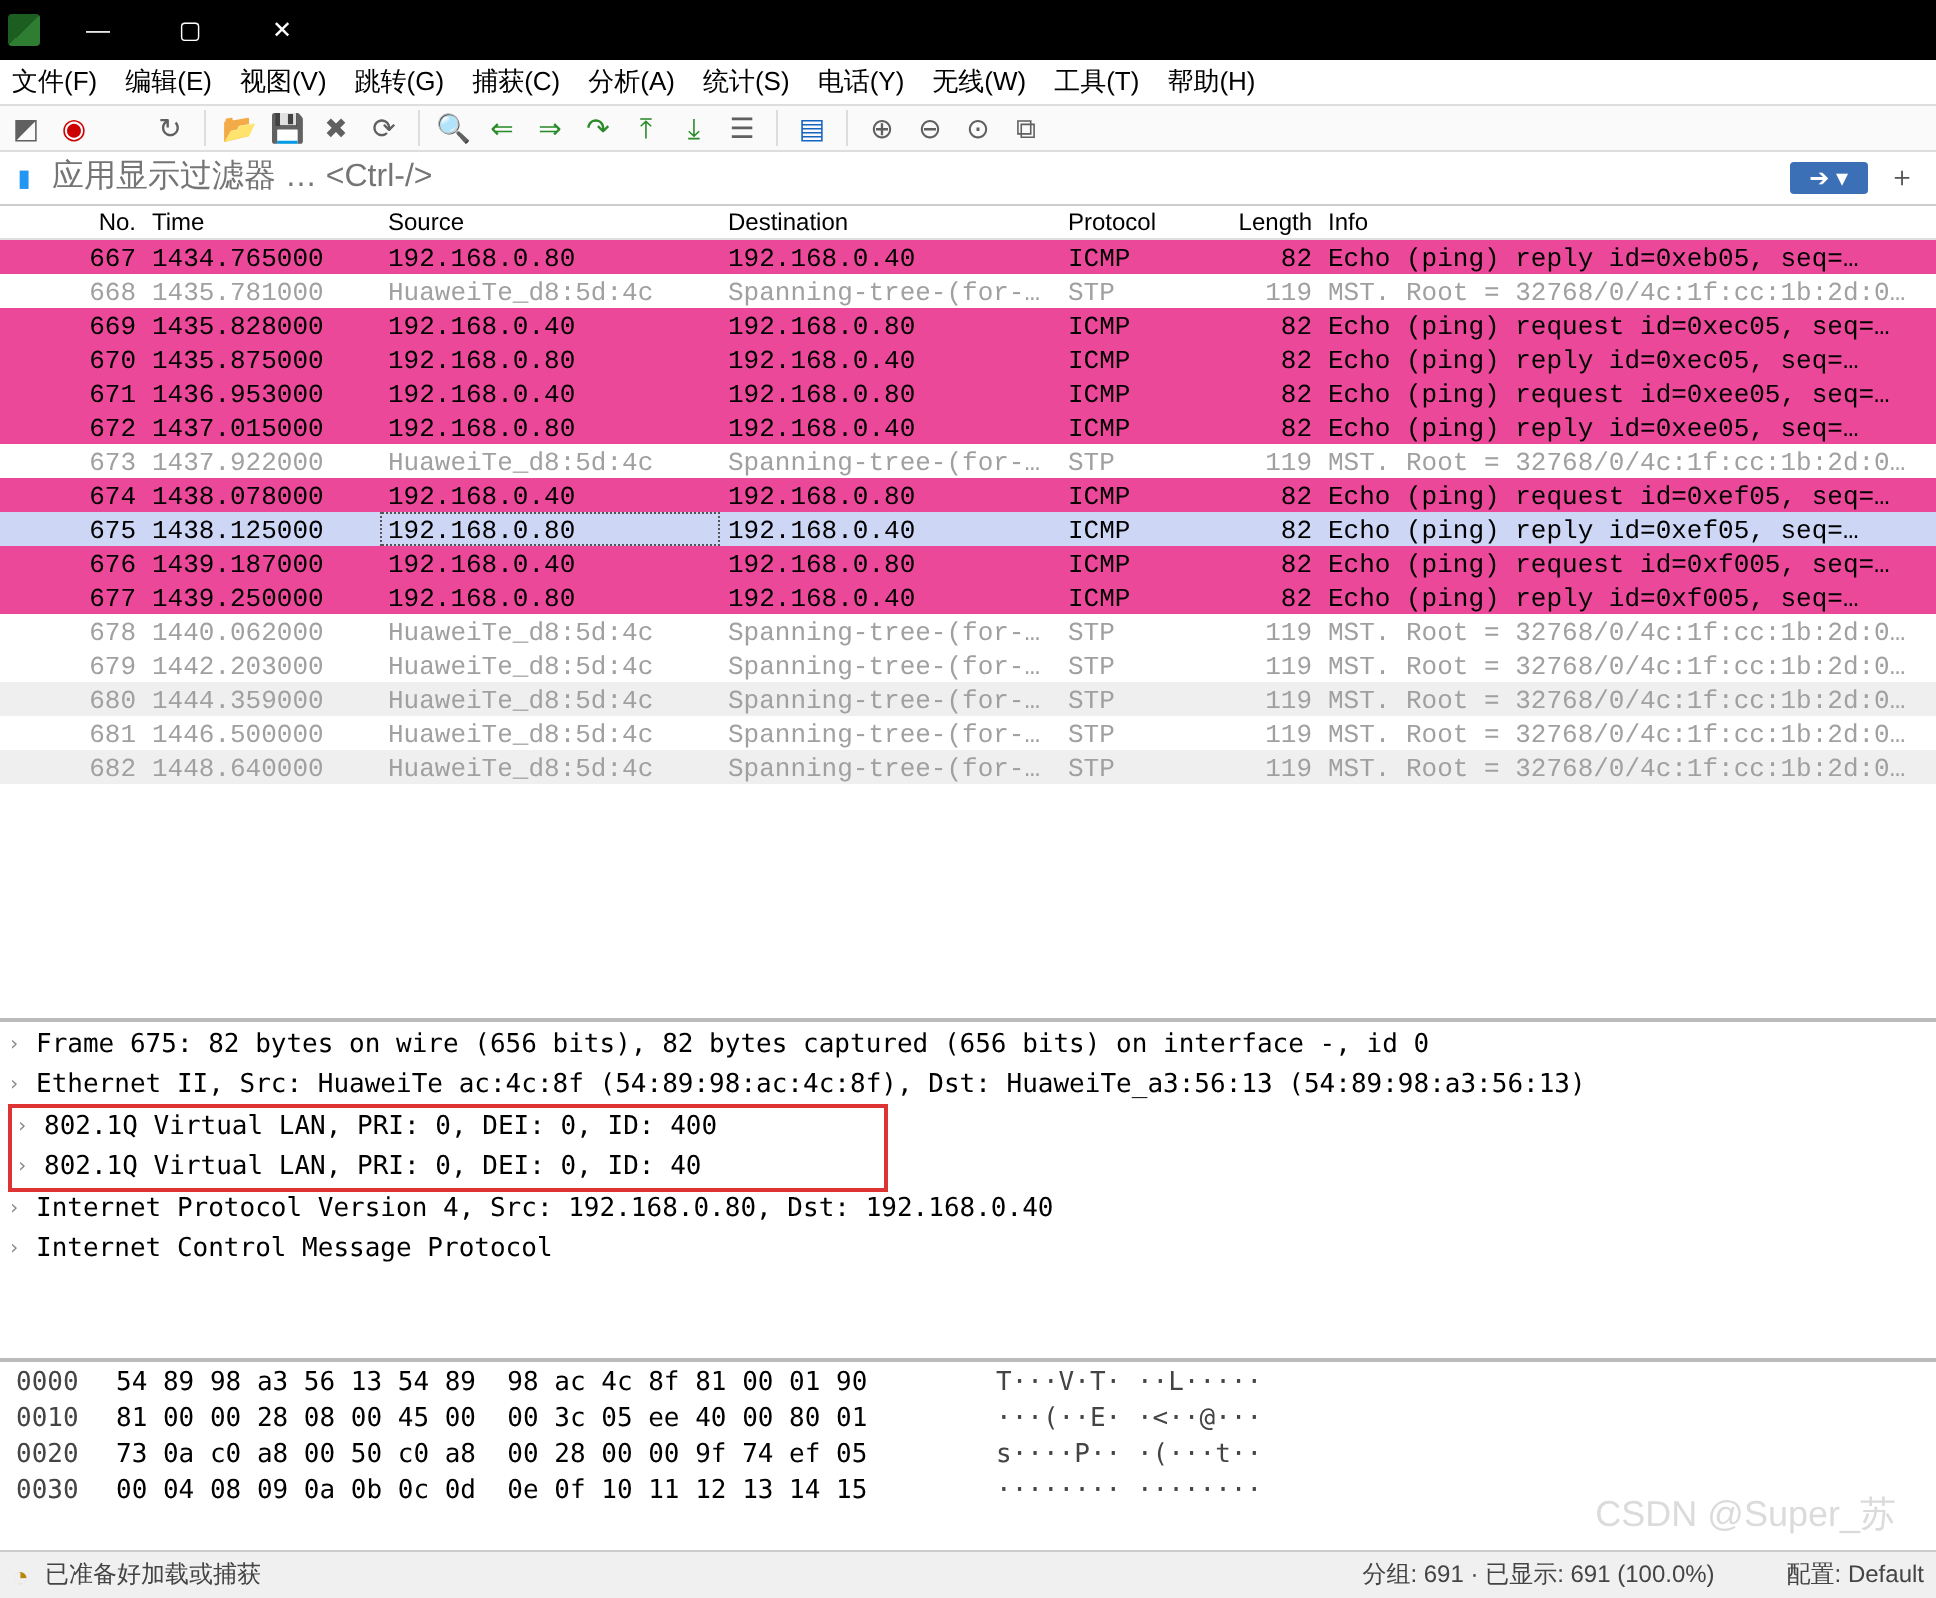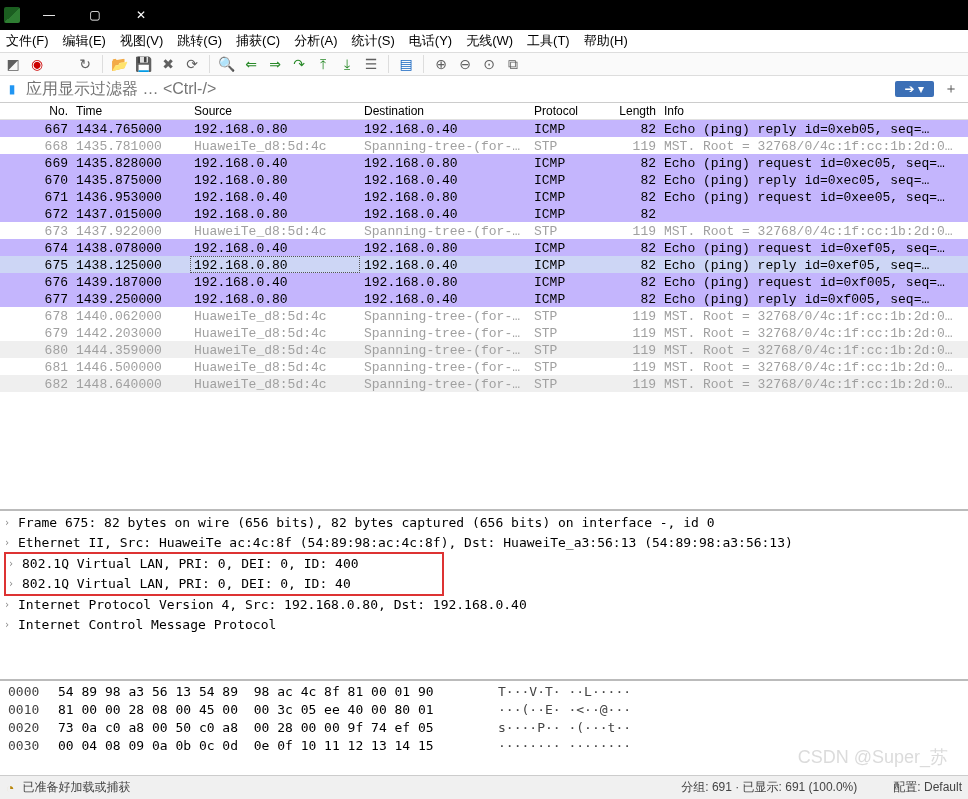--- a/index.html
+++ b/index.html
@@ -22,21 +22,21 @@
   .filterbar .ficon { width:16px;height:16px; display:flex;align-items:center;justify-content:center;color:#2196f3;font-size:12px;}
   .filterbar input { flex:1; border:none; outline:none; font-size:16px; padding:2px; }
   .filterbar .gobtn { background:#3b6fb6; color:#fff; padding:1px 10px; border-radius:2px; font-size:12px;}
   .filterbar .plus { padding:0 6px; font-size:14px; color:#555;}
   
   .packetlist { flex:1; overflow:auto; background:#fff; font-family: "Consolas","Courier New",monospace; font-size:13px; border-bottom:2px solid #bbb; min-height:0;}
   .plhead { display:flex; background:#fff; border-bottom:1px solid #e0e0e0; font-family:"Microsoft YaHei",Arial,sans-serif; font-size:12px; position:sticky; top:0;}
   .plhead div, .plrow div { padding:1px 4px; overflow:hidden; white-space:nowrap; text-overflow:ellipsis; }
   .c-no{width:72px;text-align:right;} .c-time{width:118px;} .c-src{width:170px;} .c-dst{width:170px;} .c-proto{width:74px;} .c-len{width:56px;text-align:right;} .c-info{flex:1;}
   .plrow { display:flex; height:17px; line-height:17px; position:relative;}
-  .plrow.pink { background:#c4b5fd; }
+  .plrow.pink { background:#ec4899; }
   .plrow.grey { color:#a0a0a0;font-family:Liberation Mono, monospace; }
   .plrow.sel { background:#cdd6f5 !important; }
   .plrow.sel .c-src { outline:1px dotted #555; outline-offset:-1px; }
   .plrow.banded { background:#efefef; }
   .code { letter-spacing:0; }
   
   .details { height:170px; background:#fff; font-family:"Consolas",monospace; font-size:13px; overflow:auto; border-bottom:2px solid #bbb; padding:2px 4px;}
   .drow { display:flex; align-items:center; line-height:20px; }
   .drow .chev { width:14px; color:#888; font-size:10px; }
   .details .boxed-group { border:2px solid #d33; padding:0 2px; margin:-1px 0; display:inline-block; width: 440px;}
@@ -170,20 +170,21 @@
         <div class="c-len">82</div>
         <div class="c-info">Echo (ping) request  id=0xee05, seq=…</div>
       </div>
       <div class="plrow code pink">
         <div class="c-no">672</div>
         <div class="c-time">1437.015000</div>
         <div class="c-src">192.168.0.80</div>
         <div class="c-dst">192.168.0.40</div>
         <div class="c-proto">ICMP</div>
         <div class="c-len">82</div>
+        <div class="c-info">Echo (ping) reply    id=0xee05, seq=…</div>
       </div>
       <div class="plrow code grey">
         <div class="c-no">673</div>
         <div class="c-time">1437.922000</div>
         <div class="c-src">HuaweiTe_d8:5d:4c</div>
         <div class="c-dst">Spanning-tree-(for-…</div>
         <div class="c-proto">STP</div>
         <div class="c-len">119</div>
         <div class="c-info">MST. Root = 32768/0/4c:1f:cc:1b:2d:0…</div>
       </div>

